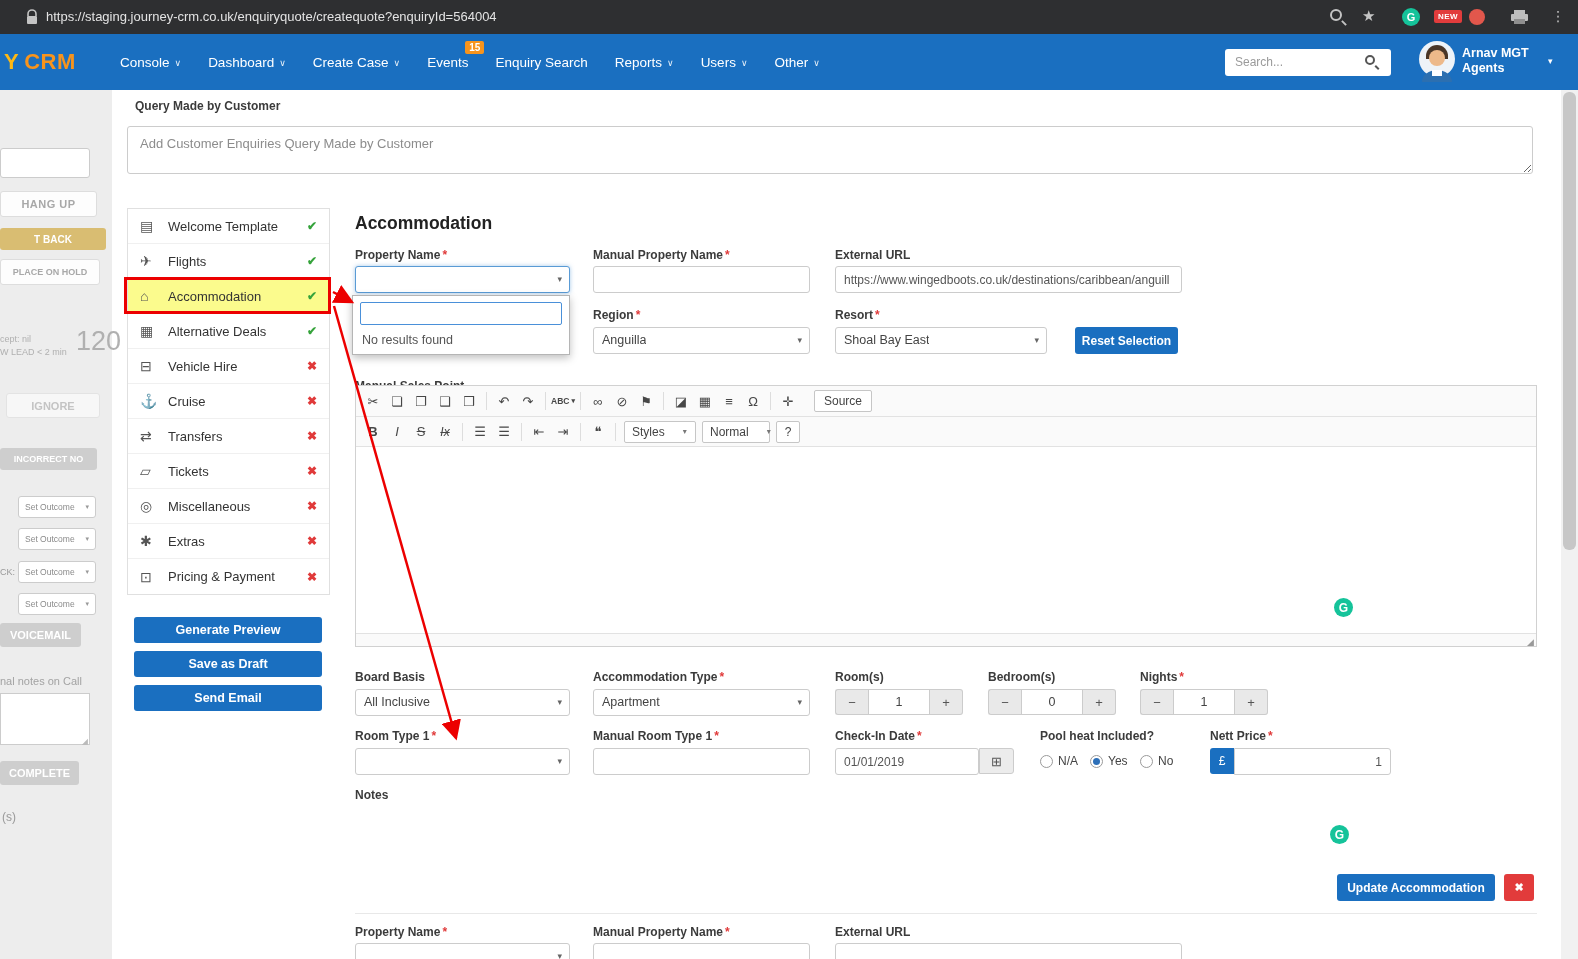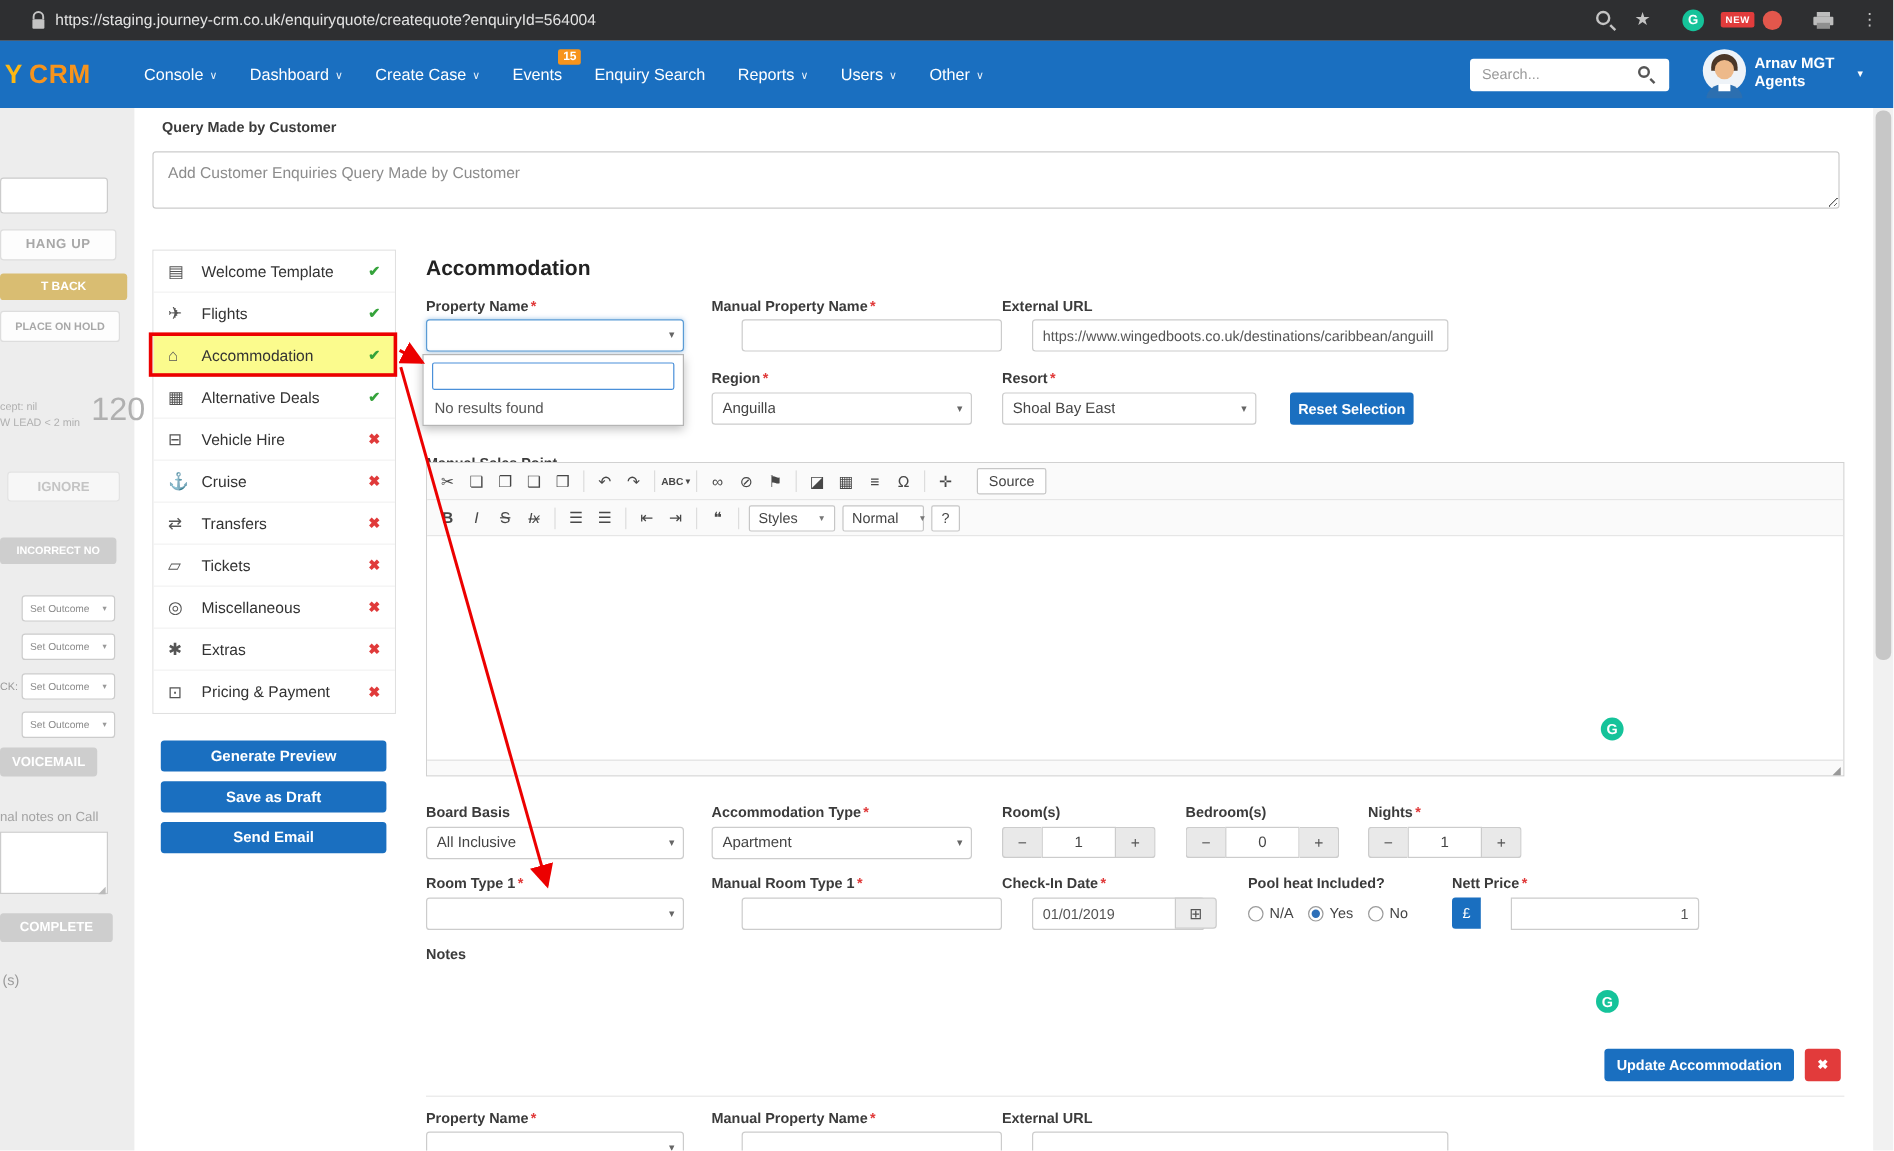--- a/index.html
+++ b/index.html
@@ -62,21 +62,21 @@
   .st-check { color:#35a33b; }
   .st-cross { color:#e03a3a; }
 
   .blue-btn { position:absolute; background:#1a6fc0; border-radius:3px; color:#fff; font-weight:bold; font-size:12.5px; display:flex; align-items:center; justify-content:center; cursor:pointer; }
 
   
   .sel { position:absolute; height:27px; background:#fff; border:1px solid #ccc; border-radius:3px; font-size:12.5px; color:#444; cursor:pointer; }
   .sel .sel-val { position:absolute; left:8px; top:0; line-height:25px; white-space:nowrap; overflow:hidden; max-width:85%; }
   .sel .caret { position:absolute; right:7px; top:0; line-height:25px; font-size:9px; color:#666; }
   .sel.focus { border-color:#5a9bd5; box-shadow:0 0 4px rgba(90,155,213,.55); }
-  .inp { position:absolute; height:27px; background:#fff; border:1px solid #ccc; border-radius:3px; font-size:12px; color:#555; padding:0 8px; font-family:inherit; outline:none;margin-left:25px; }
+  .inp { position:absolute; height:27px; background:#fff; border:1px solid #ccc; border-radius:3px; font-size:12px; color:#555; padding:0 8px; font-family:inherit; outline:none; }
 
   .dd-panel { position:absolute; left:352px; top:295px; width:218px; height:60px; background:#fff; border:1px solid #b5b5b5; box-shadow:0 3px 8px rgba(0,0,0,.25); z-index:40; }
   .dd-search { position:absolute; left:7px; top:6px; width:202px; height:23px; border:1px solid #4a90d9; border-radius:2px; outline:none; font-family:inherit; font-size:12px; padding:0 6px; }
   .dd-noresults { position:absolute; left:9px; top:37px; font-size:12.5px; color:#555; }
 
   
   .editor { position:absolute; left:355px; top:385px; width:1182px; border:1px solid #d1d1d1; background:#fff; }
   .tbar { display:flex; align-items:center; background:#fafafa; border-bottom:1px solid #e2e2e2; padding:0 5px; }
   .tbar1 { height:31px; } .tbar2 { height:30px; }
   .tbtn { min-width:24px; height:24px; display:flex; align-items:center; justify-content:center; font-size:13px; color:#474747; cursor:pointer; border-radius:2px; }
@@ -220,21 +220,21 @@
     </div>
     <div class="lp-dd" style="left:18px;top:503px">
       <span>Set Outcome</span>
         <span class="c">▾</span>
     </div>
     <div class="lp-bar" style="left:0;top:533px;width:81px;height:24px;font-size:11px">VOICEMAIL</div>
     <div class="lp-text" style="left:0;top:585px;font-size:11px;color:#a3a3a3">nal notes on Call</div>
     <div class="lp-box" style="left:0;top:603px;width:90px;height:52px">
       <span style="position:absolute;right:1px;bottom:-2px;font-size:8px;color:#bbb">◢</span>
     </div>
-    <div class="lp-bar" style="left:0;top:671px;width:94px;height:24px;font-size:11px">COMPLETE</div>
+    <div class="lp-bar" style="left:0;top:671px;width:79px;height:24px;font-size:11px">COMPLETE</div>
     <div class="lp-text" style="left:2px;top:720px;font-size:12px;color:#9a9a9a">(s)</div>
   </div>
 
   <div class="scrollbar">
     <div class="sb-thumb"></div>
   </div>
 
   <div class="flabel" style="left:135px;top:99px">Query Made by Customer</div>
   <textarea class="txa" style="left: 127px; top: 126px; width: 1406px; height: 48px;" placeholder="Add Customer Enquiries Query Made by Customer"></textarea>
 

